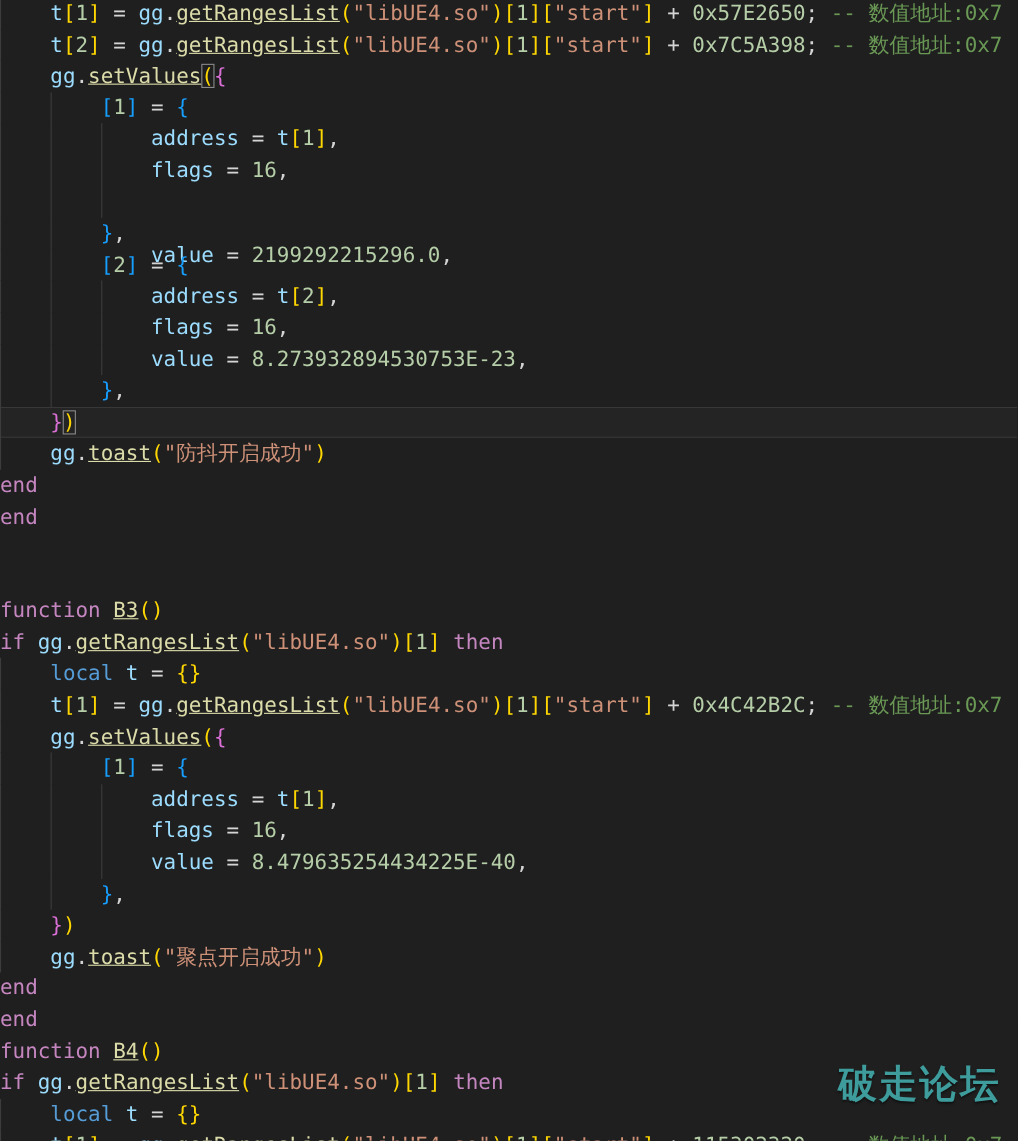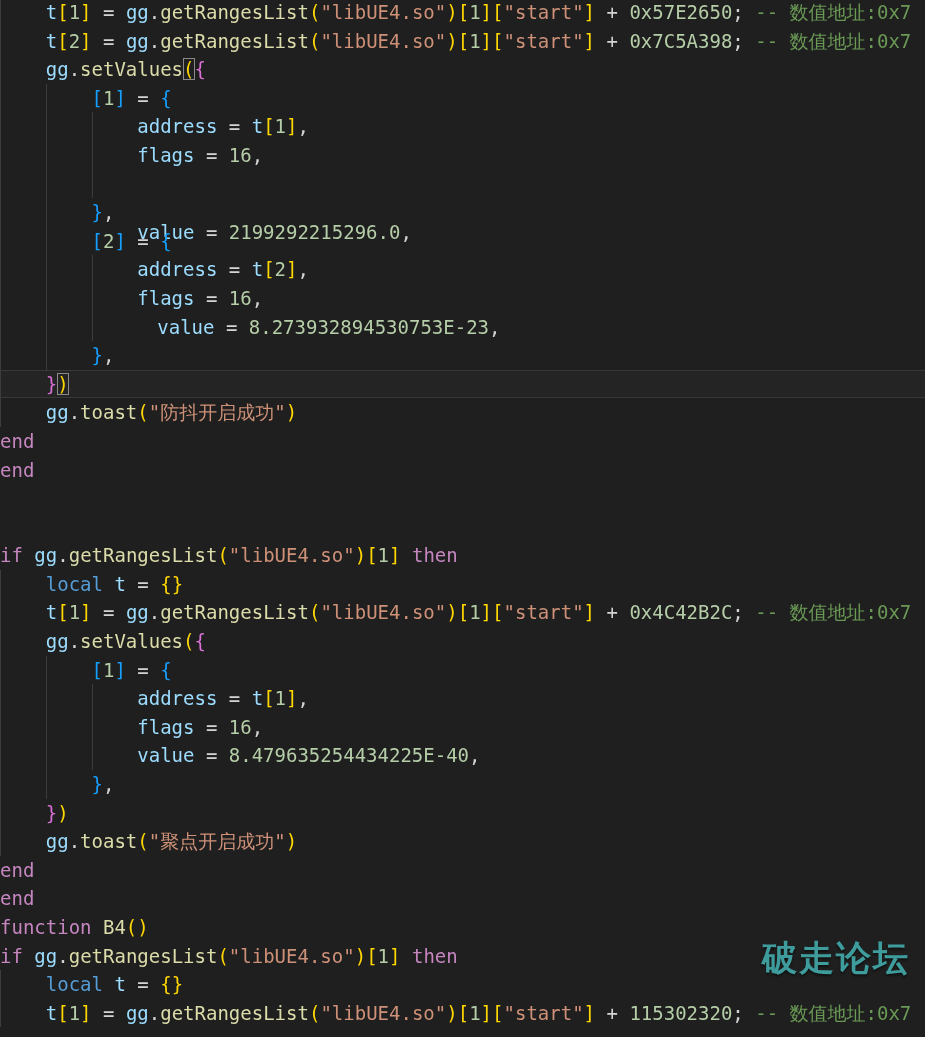--- a/index.html
+++ b/index.html
@@ -29,38 +29,38 @@
     box-shadow: inset 0 1px 0 #383838, inset 0 -1px 0 #383838;
   }
   .guide {
     position: absolute;
     top: 0; bottom: 0;
     width: 1px;
     background: var(--guide, #3c3c3c);
   }
   .code { display: inline-block; white-space: pre; }
   .tk-v  { color: var(--v,  #9CDCFE); }
-  .tk-f  { color: var(--f,  #DCDCAA); }
+  .tk-f  { color: var(--f,  #DCDCAA); text-decoration: underline; }
   .tk-k  { color: var(--k,  #C586C0); }
   .tk-kb { color: var(--kb, #569CD6); }
   .tk-s  { color: var(--s,  #CE9178); }
   .tk-n  { color: var(--n,  #B5CEA8); }
   .tk-p  { color: var(--p,  #D4D4D4); }
   .tk-c  { color: var(--c,  #6A9955); }
   .tk-g  { color: var(--g,  #FFD700); }
   .tk-m  { color: var(--m,  #DA70D6); }
   .tk-u  { color: var(--u,  #179FFF); }
   .tk-gB {
     color: var(--g, #FFD700);
     outline: 1px solid var(--match, #8a8a8a);
     outline-offset: -1px;
   }
   .watermark {
     position: absolute;
-    left: 762px; top: 944px;
+    left: 762px; top: 972px;
     font-family: "DejaVu Sans", "Liberation Sans", sans-serif;
     font-weight: bold;
     font-size: 35px;
     letter-spacing: 2px;
     color: var(--wm, #3E9C9C);
     text-shadow: 0 2px 2px rgba(0,0,0,0.45);
     white-space: nowrap;
   }
 </style>
 </head>
@@ -72,28 +72,29 @@
       <div class="line"><i class="guide" style="left: 0ch;"></i><span class="code" style="padding-left: 4ch;"><span class="tk-v">t</span><span class="tk-g">[</span><span class="tk-n">2</span><span class="tk-g">]</span><span class="tk-p"> = </span><span class="tk-v">gg</span><span class="tk-p">.</span><span class="tk-f">getRangesList</span><span class="tk-g">(</span><span class="tk-s">"libUE4.so"</span><span class="tk-g">)</span><span class="tk-g">[</span><span class="tk-n">1</span><span class="tk-g">]</span><span class="tk-g">[</span><span class="tk-s">"start"</span><span class="tk-g">]</span><span class="tk-p"> + </span><span class="tk-n">0x7C5A398</span><span class="tk-p">; </span><span class="tk-c">-- 数值地址:0x7</span></span></div>
       <div class="line"><i class="guide" style="left: 0ch;"></i><span class="code" style="padding-left: 4ch;"><span class="tk-v">gg</span><span class="tk-p">.</span><span class="tk-f">setValues</span><span class="tk-gB">(</span><span class="tk-m">{</span></span></div>
       <div class="line"><i class="guide" style="left: 0ch;"></i><i class="guide" style="left: 4ch;"></i><span class="code" style="padding-left: 8ch;"><span class="tk-u">[</span><span class="tk-n">1</span><span class="tk-u">]</span><span class="tk-p"> = </span><span class="tk-u">{</span></span></div>
       <div class="line"><i class="guide" style="left: 0ch;"></i><i class="guide" style="left: 4ch;"></i><i class="guide" style="left: 8ch;"></i><span class="code" style="padding-left: 12ch;"><span class="tk-v">address</span><span class="tk-p"> = </span><span class="tk-v">t</span><span class="tk-g">[</span><span class="tk-n">1</span><span class="tk-g">]</span><span class="tk-p">,</span></span></div>
       <div class="line"><i class="guide" style="left: 0ch;"></i><i class="guide" style="left: 4ch;"></i><i class="guide" style="left: 8ch;"></i><span class="code" style="padding-left: 12ch;"><span class="tk-v">flags</span><span class="tk-p"> = </span><span class="tk-n">16</span><span class="tk-p">,</span></span></div>
       <div class="line"><i class="guide" style="left: 0ch;"></i><i class="guide" style="left: 4ch;"></i><i class="guide" style="left: 8ch;"></i><span class="code" style="padding-left: 12ch; margin-top: 48px;"><span class="tk-v">value</span><span class="tk-p"> = </span><span class="tk-n">2199292215296.0</span><span class="tk-p">,</span></span></div>
       <div class="line"><i class="guide" style="left: 0ch;"></i><i class="guide" style="left: 4ch;"></i><span class="code" style="padding-left: 8ch;"><span class="tk-u">}</span><span class="tk-p">,</span></span></div>
       <div class="line"><i class="guide" style="left: 0ch;"></i><i class="guide" style="left: 4ch;"></i><span class="code" style="padding-left: 8ch;"><span class="tk-u">[</span><span class="tk-n">2</span><span class="tk-u">]</span><span class="tk-p"> = </span><span class="tk-u">{</span></span></div>
       <div class="line"><i class="guide" style="left: 0ch;"></i><i class="guide" style="left: 4ch;"></i><i class="guide" style="left: 8ch;"></i><span class="code" style="padding-left: 12ch;"><span class="tk-v">address</span><span class="tk-p"> = </span><span class="tk-v">t</span><span class="tk-g">[</span><span class="tk-n">2</span><span class="tk-g">]</span><span class="tk-p">,</span></span></div>
       <div class="line"><i class="guide" style="left: 0ch;"></i><i class="guide" style="left: 4ch;"></i><i class="guide" style="left: 8ch;"></i><span class="code" style="padding-left: 12ch;"><span class="tk-v">flags</span><span class="tk-p"> = </span><span class="tk-n">16</span><span class="tk-p">,</span></span></div>
-      <div class="line"><i class="guide" style="left: 0ch;"></i><i class="guide" style="left: 4ch;"></i><i class="guide" style="left: 8ch;"></i><span class="code" style="padding-left: 12ch; margin-left: 20px;"><span class="tk-v">value</span><span class="tk-p"> = </span><span class="tk-n">8.273932894530753E-23</span><span class="tk-p">,</span></span></div>
+      <div class="line"><i class="guide" style="left: 0ch;"></i><i class="guide" style="left: 4ch;"></i><i class="guide" style="left: 8ch;"></i><span class="code" style="padding-left: 12ch;"><span class="tk-v">value</span><span class="tk-p"> = </span><span class="tk-n">8.273932894530753E-23</span><span class="tk-p">,</span></span></div>
       <div class="line"><i class="guide" style="left: 0ch;"></i><i class="guide" style="left: 4ch;"></i><span class="code" style="padding-left: 8ch;"><span class="tk-u">}</span><span class="tk-p">,</span></span></div>
       <div class="line current"><i class="guide" style="left: 0ch;"></i><span class="code" style="padding-left: 4ch;"><span class="tk-m">}</span><span class="tk-gB">)</span></span></div>
       <div class="line"><i class="guide" style="left: 0ch;"></i><span class="code" style="padding-left: 4ch;"><span class="tk-v">gg</span><span class="tk-p">.</span><span class="tk-f">toast</span><span class="tk-g">(</span><span class="tk-s">"防抖开启成功"</span><span class="tk-g">)</span></span></div>
       <div class="line"><span class="code" style="padding-left: 0ch;"><span class="tk-k">end</span></span></div>
       <div class="line"><span class="code" style="padding-left: 0ch;"><span class="tk-k">end</span></span></div>
       <div class="line"><span class="code" style="padding-left: 0ch;"></span></div>
       <div class="line"><span class="code" style="padding-left: 0ch;"></span></div>
+      <div class="line"><span class="code" style="padding-left: 0ch;"><span class="tk-k">function</span><span class="tk-p"> </span><span class="tk-f">B3</span><span class="tk-g">(</span><span class="tk-g">)</span></span></div>
       <div class="line"><span class="code" style="padding-left: 0ch;"><span class="tk-k">if</span><span class="tk-p"> </span><span class="tk-v">gg</span><span class="tk-p">.</span><span class="tk-f">getRangesList</span><span class="tk-g">(</span><span class="tk-s">"libUE4.so"</span><span class="tk-g">)</span><span class="tk-g">[</span><span class="tk-n">1</span><span class="tk-g">]</span><span class="tk-p"> </span><span class="tk-k">then</span></span></div>
       <div class="line"><i class="guide" style="left: 0ch;"></i><span class="code" style="padding-left: 4ch;"><span class="tk-kb">local</span><span class="tk-p"> </span><span class="tk-v">t</span><span class="tk-p"> = </span><span class="tk-g">{</span><span class="tk-g">}</span></span></div>
       <div class="line"><i class="guide" style="left: 0ch;"></i><span class="code" style="padding-left: 4ch;"><span class="tk-v">t</span><span class="tk-g">[</span><span class="tk-n">1</span><span class="tk-g">]</span><span class="tk-p"> = </span><span class="tk-v">gg</span><span class="tk-p">.</span><span class="tk-f">getRangesList</span><span class="tk-g">(</span><span class="tk-s">"libUE4.so"</span><span class="tk-g">)</span><span class="tk-g">[</span><span class="tk-n">1</span><span class="tk-g">]</span><span class="tk-g">[</span><span class="tk-s">"start"</span><span class="tk-g">]</span><span class="tk-p"> + </span><span class="tk-n">0x4C42B2C</span><span class="tk-p">; </span><span class="tk-c">-- 数值地址:0x7</span></span></div>
       <div class="line"><i class="guide" style="left: 0ch;"></i><span class="code" style="padding-left: 4ch;"><span class="tk-v">gg</span><span class="tk-p">.</span><span class="tk-f">setValues</span><span class="tk-g">(</span><span class="tk-m">{</span></span></div>
       <div class="line"><i class="guide" style="left: 0ch;"></i><i class="guide" style="left: 4ch;"></i><span class="code" style="padding-left: 8ch;"><span class="tk-u">[</span><span class="tk-n">1</span><span class="tk-u">]</span><span class="tk-p"> = </span><span class="tk-u">{</span></span></div>
       <div class="line"><i class="guide" style="left: 0ch;"></i><i class="guide" style="left: 4ch;"></i><i class="guide" style="left: 8ch;"></i><span class="code" style="padding-left: 12ch;"><span class="tk-v">address</span><span class="tk-p"> = </span><span class="tk-v">t</span><span class="tk-g">[</span><span class="tk-n">1</span><span class="tk-g">]</span><span class="tk-p">,</span></span></div>
       <div class="line"><i class="guide" style="left: 0ch;"></i><i class="guide" style="left: 4ch;"></i><i class="guide" style="left: 8ch;"></i><span class="code" style="padding-left: 12ch;"><span class="tk-v">flags</span><span class="tk-p"> = </span><span class="tk-n">16</span><span class="tk-p">,</span></span></div>
       <div class="line"><i class="guide" style="left: 0ch;"></i><i class="guide" style="left: 4ch;"></i><i class="guide" style="left: 8ch;"></i><span class="code" style="padding-left: 12ch;"><span class="tk-v">value</span><span class="tk-p"> = </span><span class="tk-n">8.479635254434225E-40</span><span class="tk-p">,</span></span></div>
       <div class="line"><i class="guide" style="left: 0ch;"></i><i class="guide" style="left: 4ch;"></i><span class="code" style="padding-left: 8ch;"><span class="tk-u">}</span><span class="tk-p">,</span></span></div>
       <div class="line"><i class="guide" style="left: 0ch;"></i><span class="code" style="padding-left: 4ch;"><span class="tk-m">}</span><span class="tk-g">)</span></span></div>

